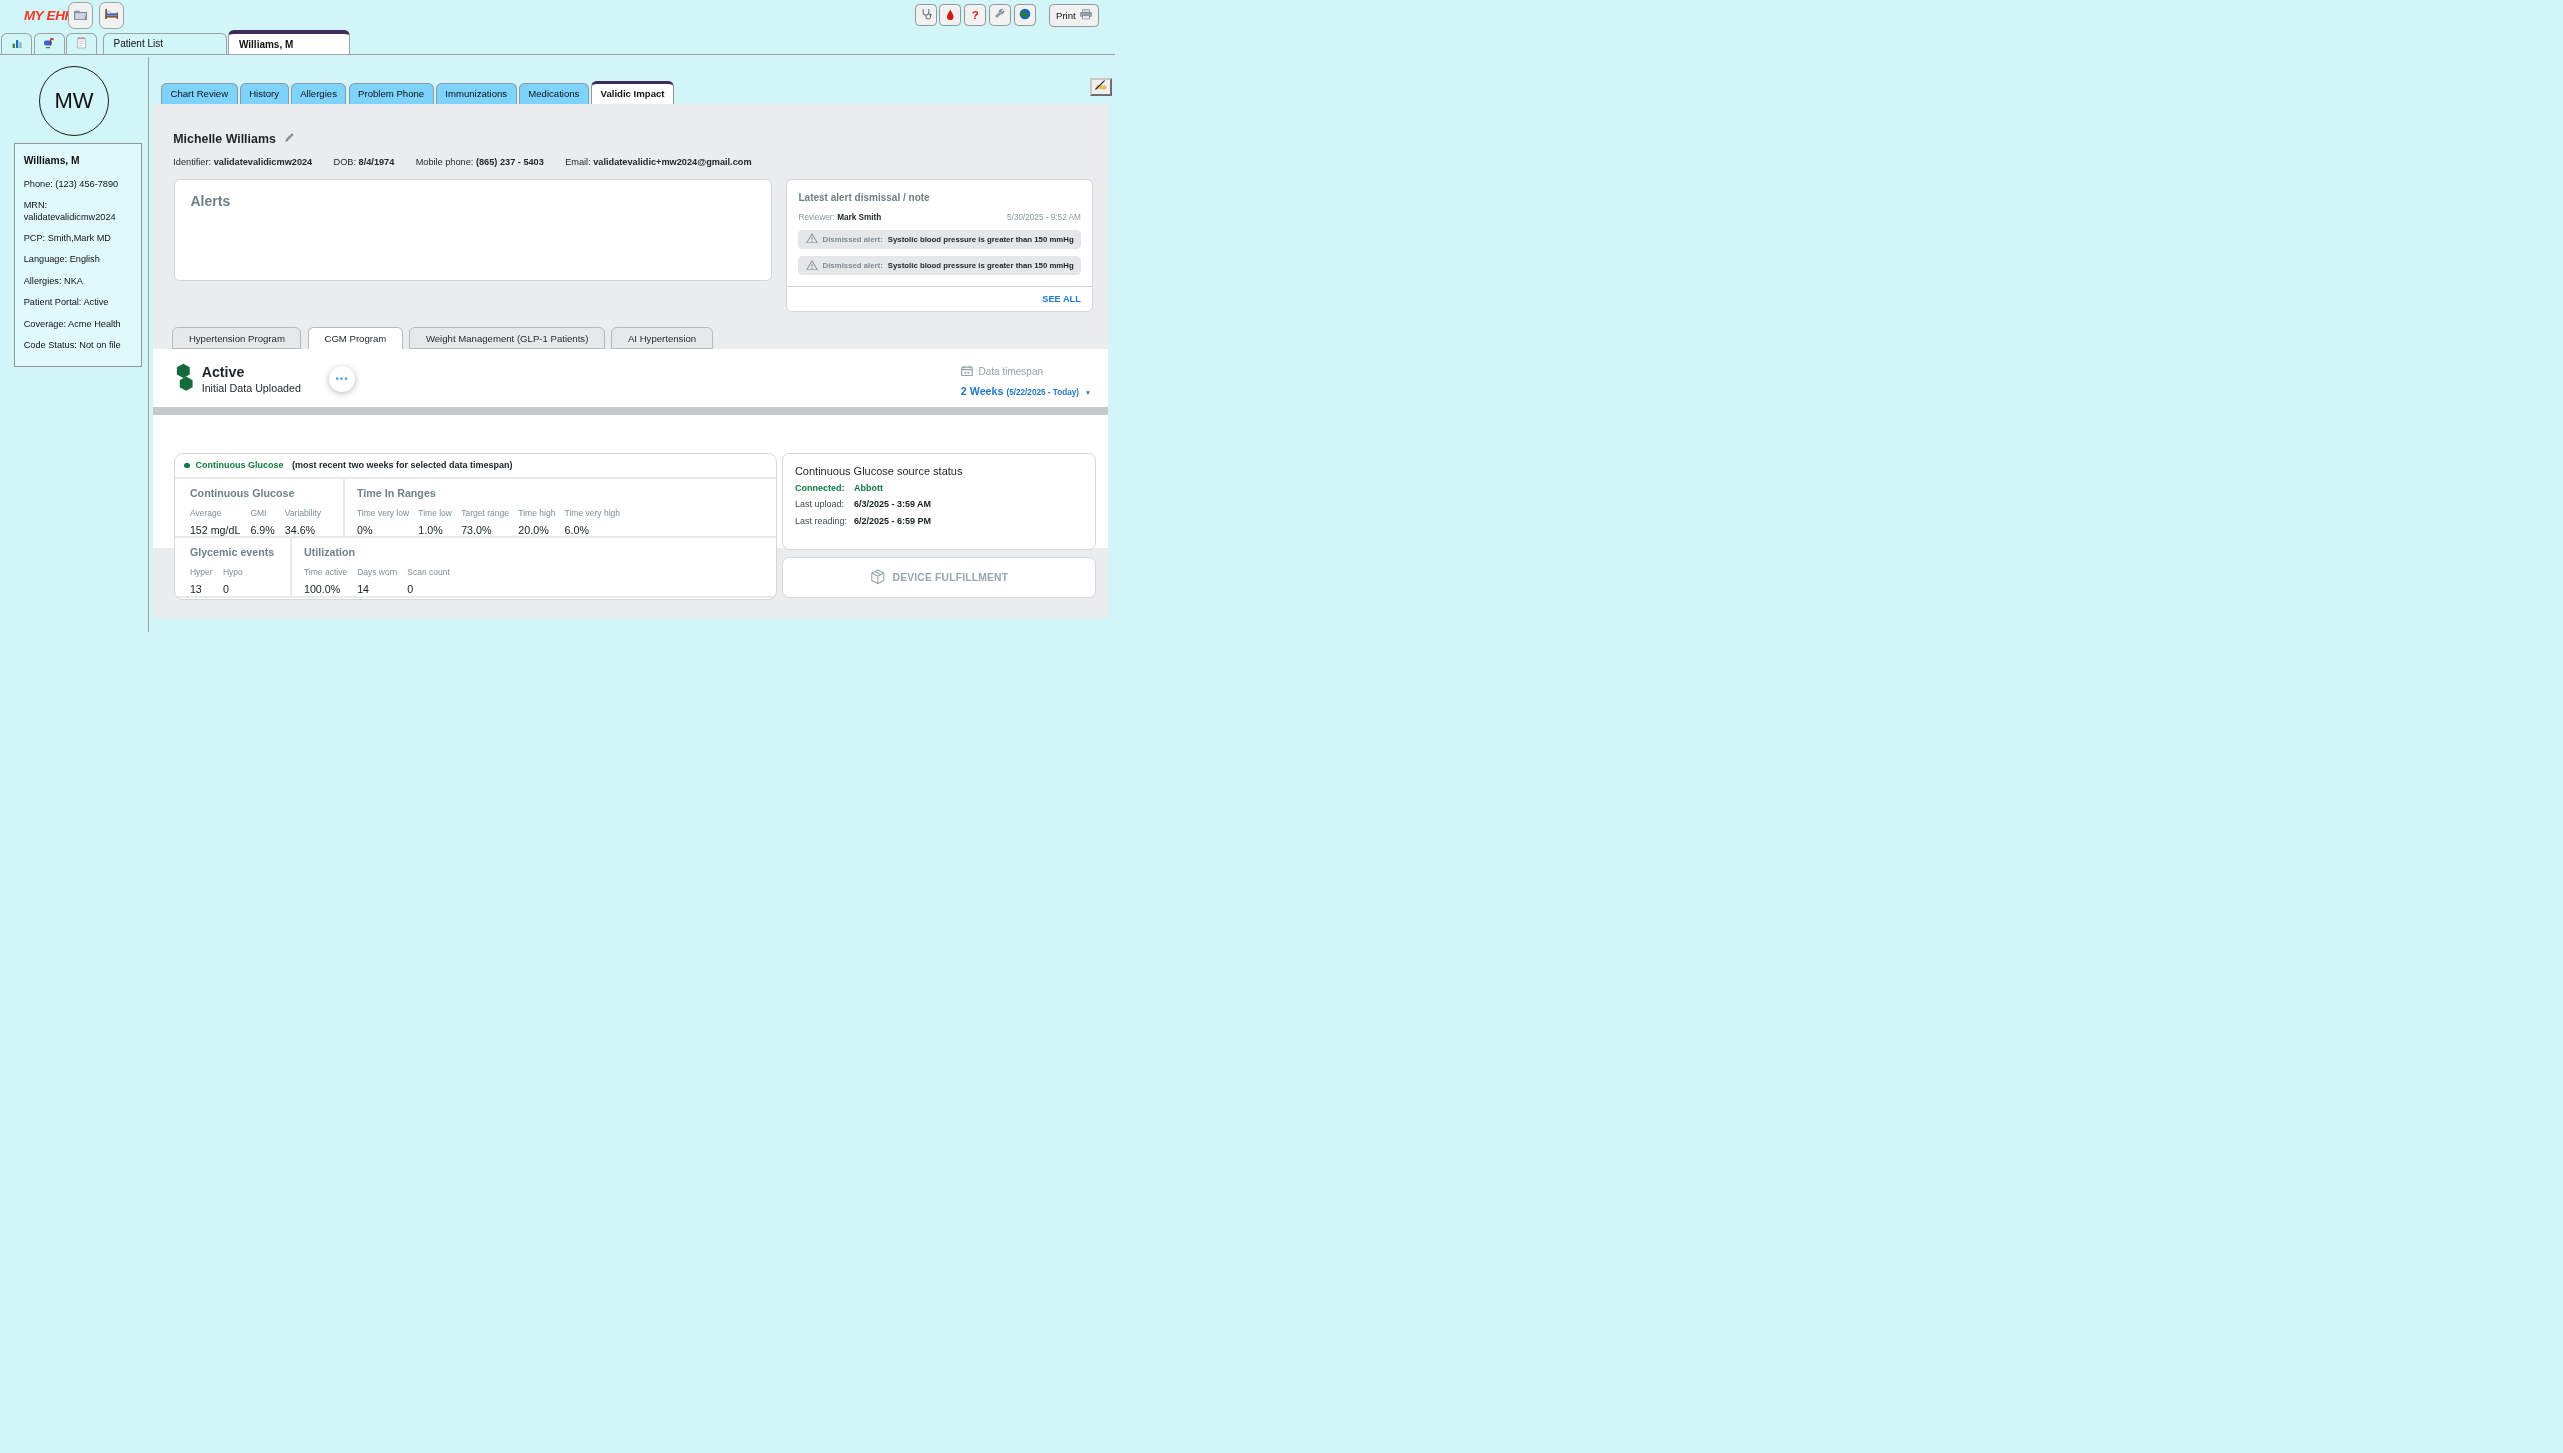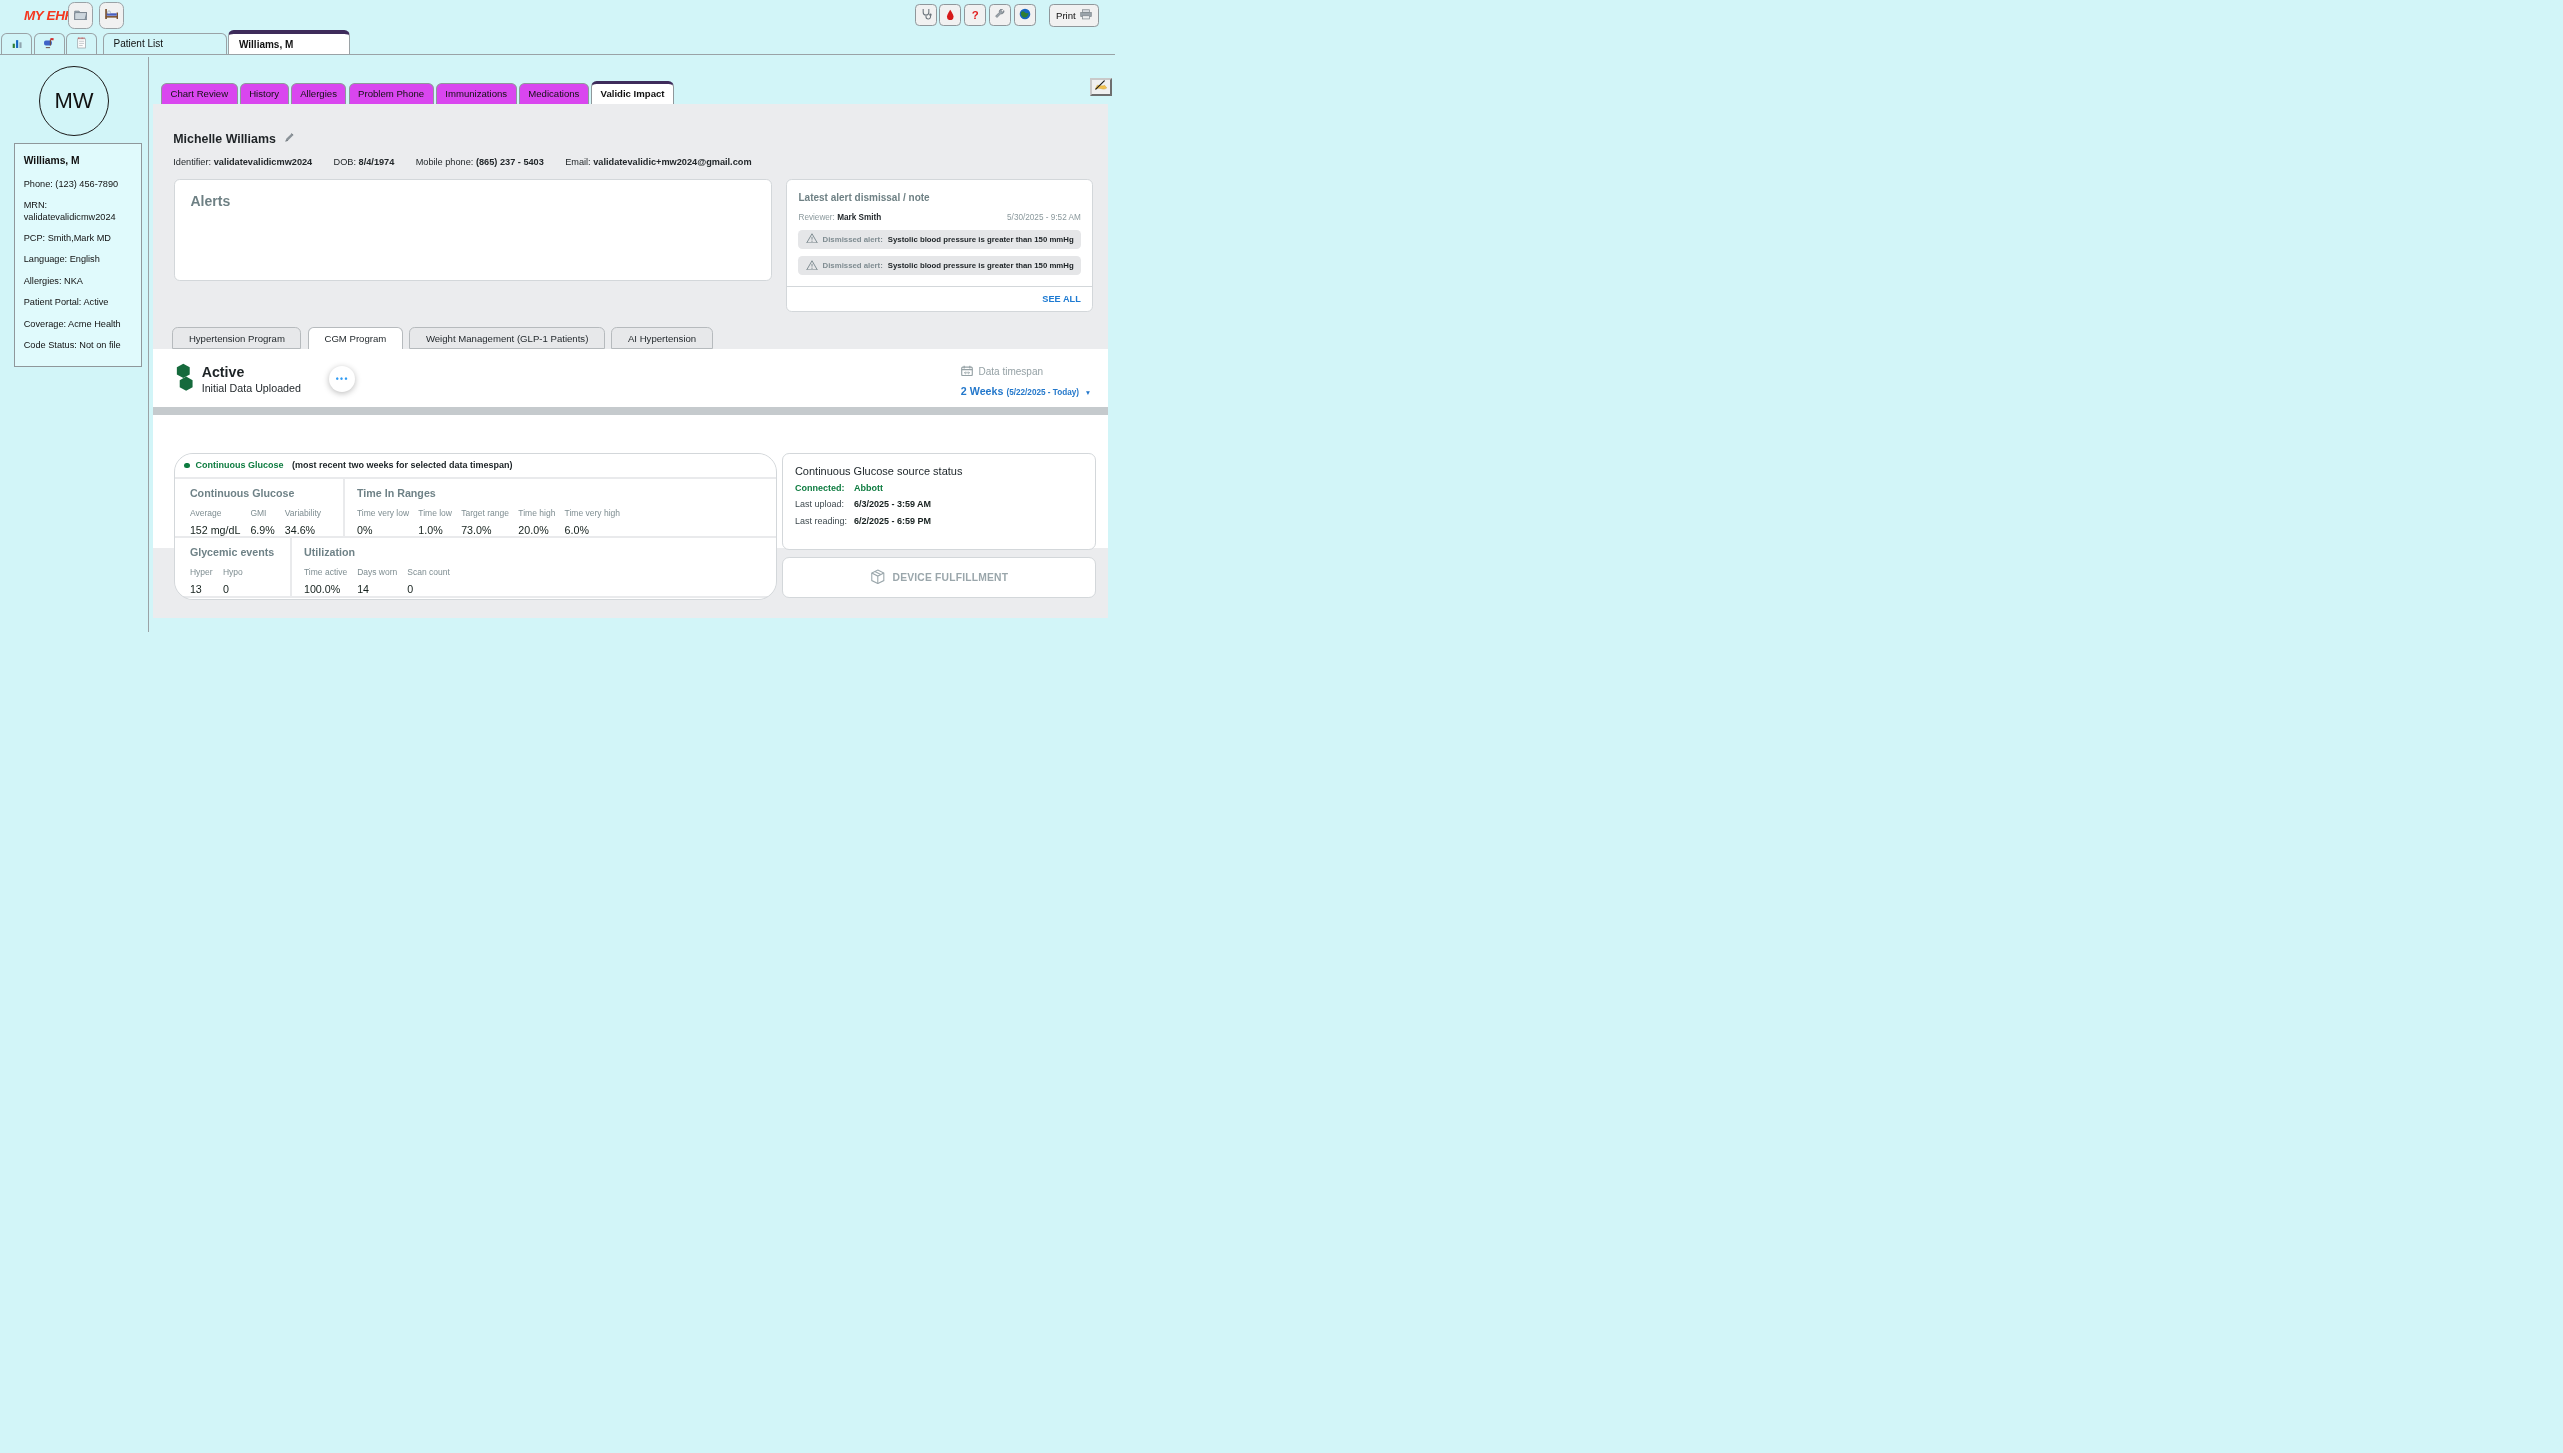--- a/index.html
+++ b/index.html
@@ -30,21 +30,21 @@
   .sidebar { width:149px; border-right:1.4px solid #9aa2a6; flex:none; }
   .avatar { width:70px; height:70px; border:1.4px solid #1a1a1a; border-radius:50%; display:flex; align-items:center; justify-content:center; font-size:22px; color:#111; margin:9.2px auto 0; }
   .info-box { margin:6.4px 6.4px 0 14.2px; background:#e0fafc; border:1.4px solid #8f979b; padding:11.4px 8.5px 4.3px; }
   .info-name { font-weight:bold; font-size:10.3px; color:#111; margin-bottom:12.8px; }
   .info-line { font-size:9.2px; color:#111; line-height:11.4px; margin-bottom:10px; word-break:break-word; }
 
   .content { flex:1; position:relative; }
   .annotate-btn { position:absolute; top:20.6px; right:15.6px; width:21.3px; height:18px; background:#f0f0f0; border:2.1px solid; border-color:#c9c9c9 #6e6e6e #6e6e6e #c9c9c9; display:flex; align-items:center; justify-content:center; cursor:pointer; }
 
   .chart-tabs { margin:23.5px 0 0 12px; display:flex; align-items:flex-end; }
-  .ctab { height:20.6px; padding:0 8.5px; display:flex; align-items:center; background:#d946ef; border:1.4px solid #8f979b; border-bottom:none; border-radius:5.7px 5.7px 0 0; margin-right:2.1px; font-size:9.6px; color:#111; cursor:pointer; }
+  .ctab { height:20.6px; padding:0 8.5px; display:flex; align-items:center; background:#7dd3fc; border:1.4px solid #8f979b; border-bottom:none; border-radius:5.7px 5.7px 0 0; margin-right:2.1px; font-size:9.6px; color:#111; cursor:pointer; }
   .ctab.active { height:23px; background:#fff; border-top:3.6px solid #3e2b5b; font-weight:bold; }
 
   .impact-panel { margin:0 19px 0 4.3px; height:514px; background:#ebecee; }
 
   .patient-head { padding:28.4px 20px 0; }
   .name-row { display:flex; align-items:center; gap:7.8px; font-size:12.4px; font-weight:bold; color:#1e2326; }
   .demo-row { margin-top:10.7px; display:flex; font-size:9.2px; color:#23282b; }
   .demo-item { margin-right:21.3px; white-space:nowrap; }
   .demo-item b { font-weight:bold; }
 
@@ -77,21 +77,21 @@
   .dots-btn { margin-left:28.4px; width:26px; height:26px; border-radius:50%; background:#fff; box-shadow:0 1.4px 6.4px rgba(0,0,0,0.28); display:flex; align-items:center; justify-content:center; color:#2f9bf3; font-size:8.5px; font-weight:bold; letter-spacing:1.4px; cursor:pointer; }
   .timespan { margin-left:auto; padding-top:2.8px; }
   .timespan-label { display:flex; align-items:center; gap:5.7px; color:#95a1a5; font-size:10px; }
   .timespan-value { margin-top:6.4px; color:#2478cb; font-weight:bold; font-size:10.7px; cursor:pointer; white-space:nowrap; }
   .timespan-value .range { font-size:8.2px; }
   .timespan-value .caret { font-size:6.4px; margin-left:2.8px; }
 
   .scrollbar { height:7.8px; background:#c5cacd; margin-top:6.4px; }
 
   .cgm-area { display:flex; padding:38px 12px 0 20.6px; gap:5px; }
-  .cgm-card { width:603px; height:147px; border:1.4px solid #d3d7da; border-radius:19px; background:#e9eaec; overflow:hidden; display:flex; flex-direction:column; }
+  .cgm-card { width:603px; height:147px; border:1.4px solid #d3d7da; border-radius:9px; background:#e9eaec; overflow:hidden; display:flex; flex-direction:column; }
   .cgm-head { background:#fff; height:23px; flex:none; display:flex; align-items:center; gap:5.7px; padding-left:9.2px; margin-bottom:2.1px; }
   .green-dot { width:5.7px; height:5.7px; border-radius:50%; background:#0e7c40; }
   .cgm-head-title { color:#0e7c40; font-weight:bold; font-size:9px; }
   .cgm-head-note { color:#1c2326; font-size:9px; font-weight:600; margin-left:2.8px; }
   .cgm-row { display:flex; gap:2.1px; margin-bottom:2.1px; }
   .row1 { height:57px; }
   .row2 { height:58px; }
   .cgm-cell { background:#fff; padding:7.8px 0 0 15px; }
   .cell-glucose { width:168px; flex:none; }
   .cell-glycemic { width:115px; flex:none; }

